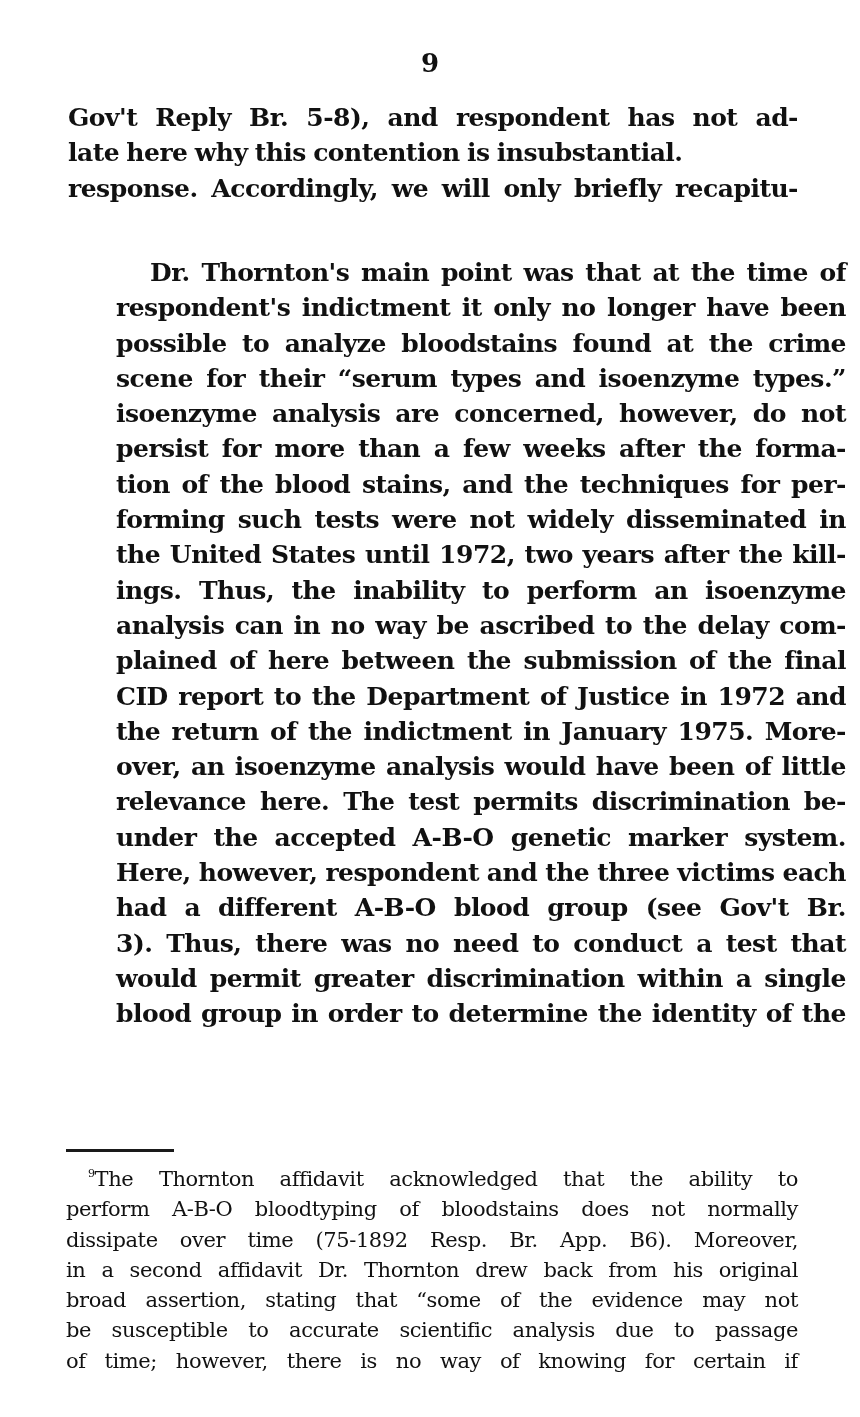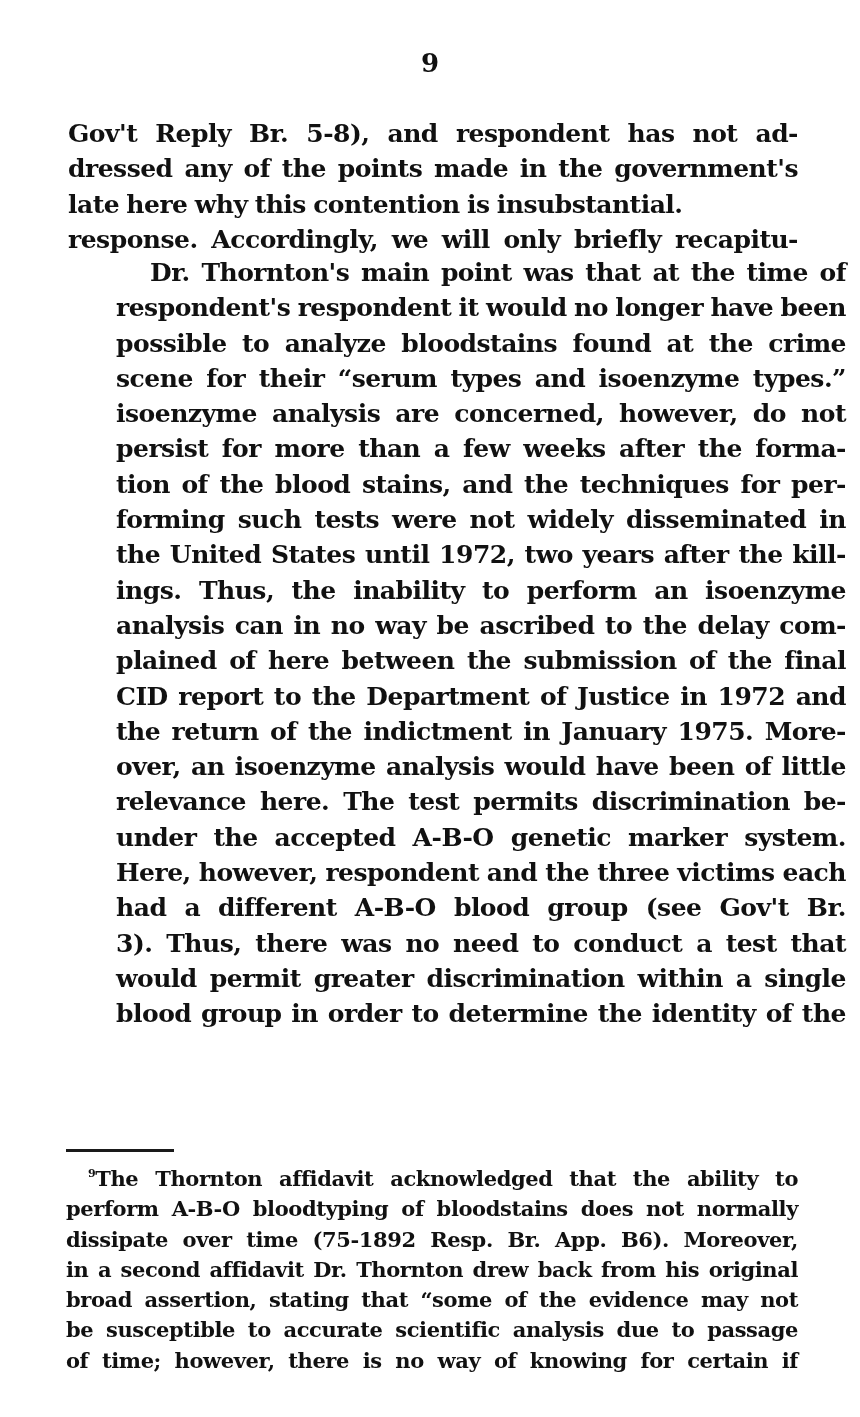--- a/index.html
+++ b/index.html
@@ -41,70 +41,69 @@
       text-align-last: justify;
       letter-spacing: -0.5px;
       word-spacing: -1px;
     }
     .line.last {
       text-align-last: left;
     }
     .line.indent {
       padding-left: 34px;
     }
-    #para1 { top: 116px; }
+    #para1 { top: 100px; }
     #para2 { top: 255px; margin-left: 48px; }
     .footnote-rule {
       position: absolute;
       left: 66px;
       top: 1149px;
       width: 108px;
       height: 3px;
       background: #1a1a1a;
     }
     #footnote {
       position: absolute;
       left: 66px;
       top: 1164px;
       width: 732px;
     }
     .fline {
       display: block;
       height: 30.3px;
       line-height: 30.3px;
       font-size: 21px;
-      font-weight: bold;
+      font-weight: normal;
       white-space: nowrap;
       text-align: justify;
       text-align-last: justify;
       letter-spacing: -0.4px;
       word-spacing: -1px;
     }
     .fline.indent { padding-left: 22px; }
     .fline sup, .line sup {
       font-size: 11px;
       vertical-align: 9px;
       line-height: 0;
     }
   </style>
 </head>
 <body>
 
 <div class="page-number">9</div>
 
 <div class="body-text" id="para1">
   <span class="line">Gov't Reply Br. 5-8), and respondent has not ad-</span>
-  <span class="line">dressed any of the points made in the government's</span>
   <span class="line last">late here why this contention is insubstantial.</span>
   <span class="line">response. Accordingly, we will only briefly recapitu-</span>
 </div>
 
 <div class="body-text" id="para2">
   <span class="line indent">Dr. Thornton's main point was that at the time of</span>
-  <span class="line">respondent's respondent it would no longer have been</span>
+  <span class="line">respondent's indictment it only no longer have been</span>
   <span class="line">possible to analyze bloodstains found at the crime</span>
   <span class="line">scene for their “serum types and isoenzyme types.”</span>
   <span class="line">isoenzyme analysis are concerned, however, do not</span>
   <span class="line">persist for more than a few weeks after the forma-</span>
   <span class="line">tion of the blood stains, and the techniques for per-</span>
   <span class="line">forming such tests were not widely disseminated in</span>
   <span class="line">the United States until 1972, two years after the kill-</span>
   <span class="line">ings. Thus, the inability to perform an isoenzyme</span>
   <span class="line">analysis can in no way be ascribed to the delay com-</span>
   <span class="line">plained of here between the submission of the final</span>

